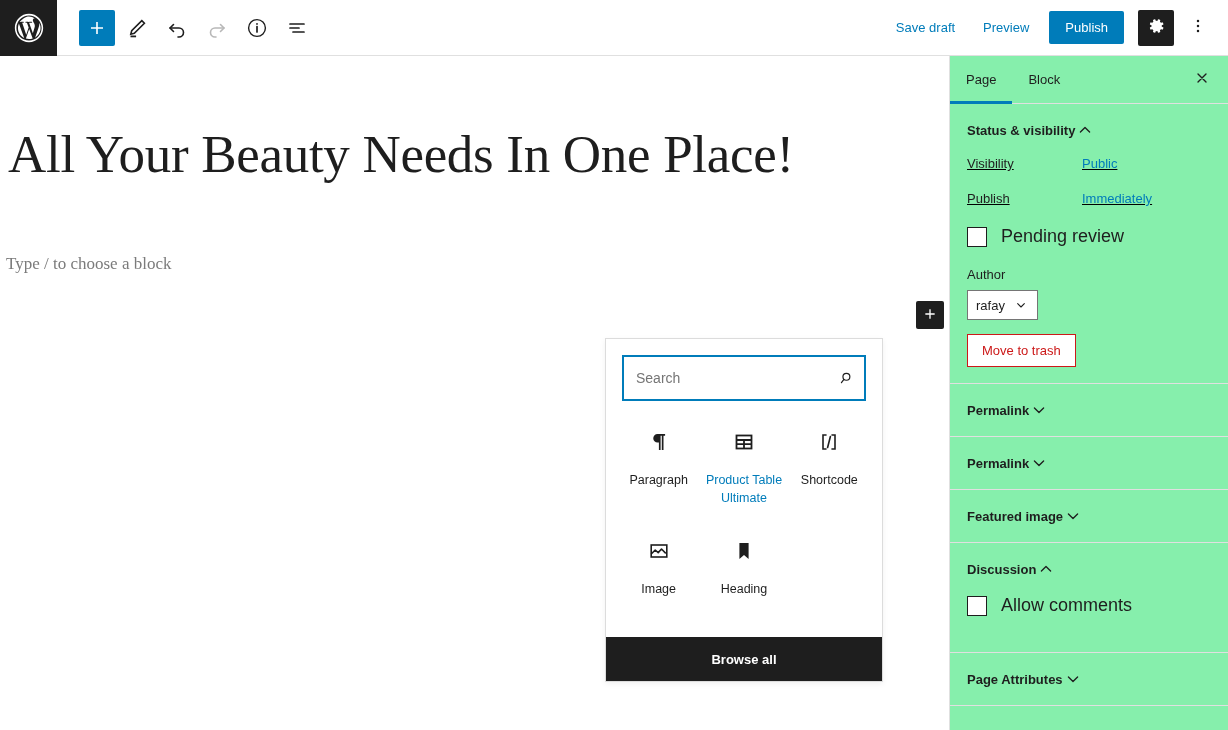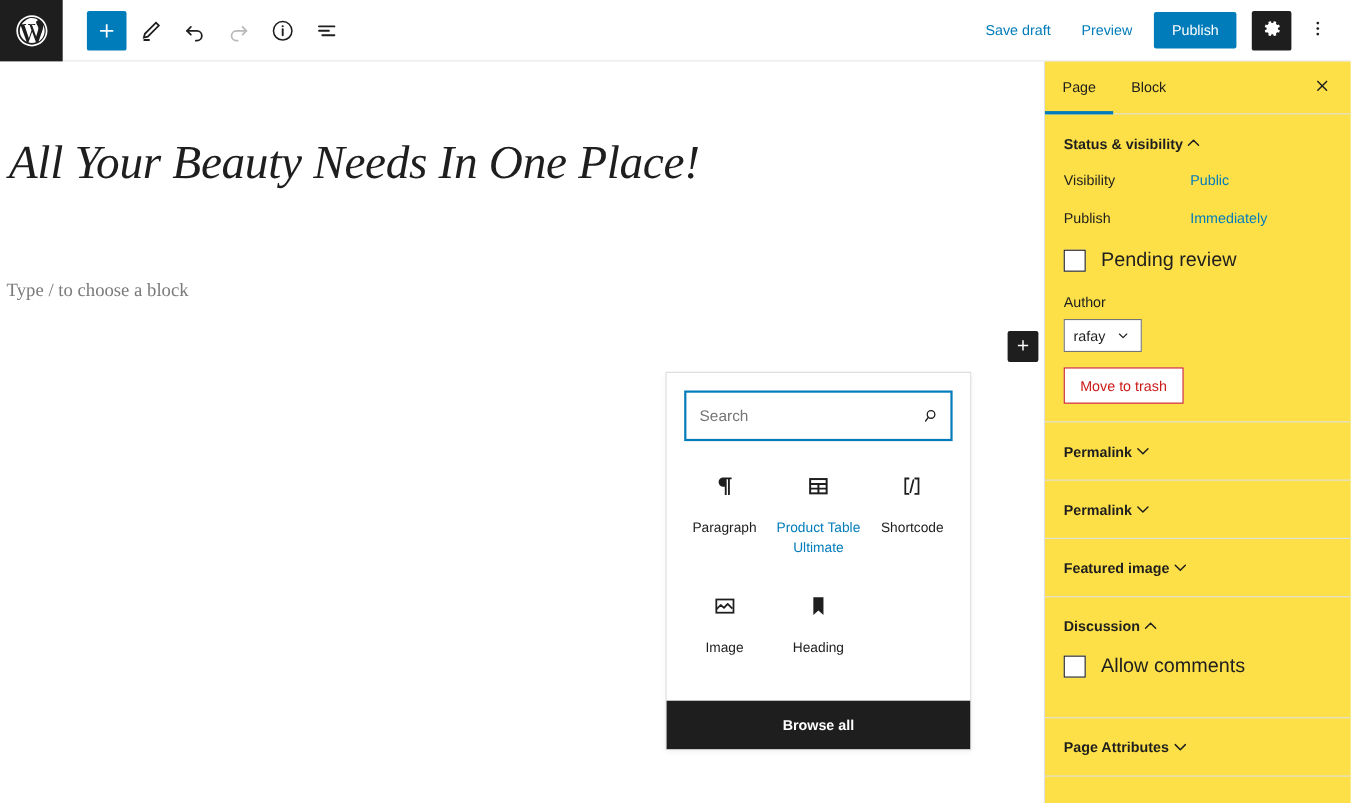--- a/index.html
+++ b/index.html
@@ -77,24 +77,23 @@
   
   .canvas {
     position: absolute; top: 56px; left: 0;
     width: 950px; height: 674px;
     background: #ffffff;
     border-right: 1px solid #e0e0e0;
   }
   .post-title {
     position: absolute; left: 8px; top: 68px;
     font-family: "Liberation Serif", serif;
-    font-size: 43px; color: #1e1e1e; font-weight: 400;
+    font-size: 53px; color: #1e1e1e; font-weight: 400;
     letter-spacing: -0.3px;
     white-space: nowrap;
-    font-style: italic;
   }
   .block-placeholder {
     position: absolute; left: 6px; top: 198px;
     font-family: "Liberation Serif", serif;
     font-size: 17px; color: #7b7b7b;
   }
   .add-block-btn {
     position: absolute; left: 916px; top: 245px;
     width: 28px; height: 28px;
     background: #1e1e1e; color: #fff; border: none;
@@ -164,21 +163,21 @@
     display: flex; align-items: center; justify-content: center;
     font-size: 13px; font-weight: 700; cursor: pointer;
     border: none; width: 100%;
     font-family: "Liberation Sans", sans-serif;
   }
 
   
   .sidebar {
     position: absolute; top: 56px; left: 950px;
     width: 278px; height: 674px;
-    background: #fde047;
+    background: #86efac;
     overflow: hidden;
   }
   .sidebar-tabs {
     height: 48px; display: flex; align-items: center;
     border-bottom: 1px solid #e0e0e0;
     position: relative;
   }
   .sidebar-tab {
     padding: 0 16px; height: 47px; line-height: 47px;
     font-size: 13px; color: #1e1e1e; cursor: pointer;
@@ -204,20 +203,21 @@
     display: flex; align-items: center; 
     padding: 16px 16px 16px 17px; cursor: pointer;
   }
   .panel-title { font-size: 13px; font-weight: 700; color: #1e1e1e; }
   .chev { width: 20px; height: 20px; color: #1e1e1e; display: block; }
   .panel-body { padding: 0 16px 16px 17px; }
 
   .row {
     display: flex; align-items: center;
     margin-bottom: 20px;
+    text-decoration: underline;
   }
   .row-label { font-size: 13px; color: #1e1e1e; width: 115px; }
   .row-value {
     font-size: 13px; color: #007cba; background: none; border: none;
     cursor: pointer; padding: 0; text-align: center;
     font-family: "Liberation Sans", sans-serif;
   }
   .checkbox-row { display: flex; align-items: center; margin-bottom: 20px; }
   .cbx {
     width: 20px; height: 20px; border: 1.5px solid #1e1e1e;

